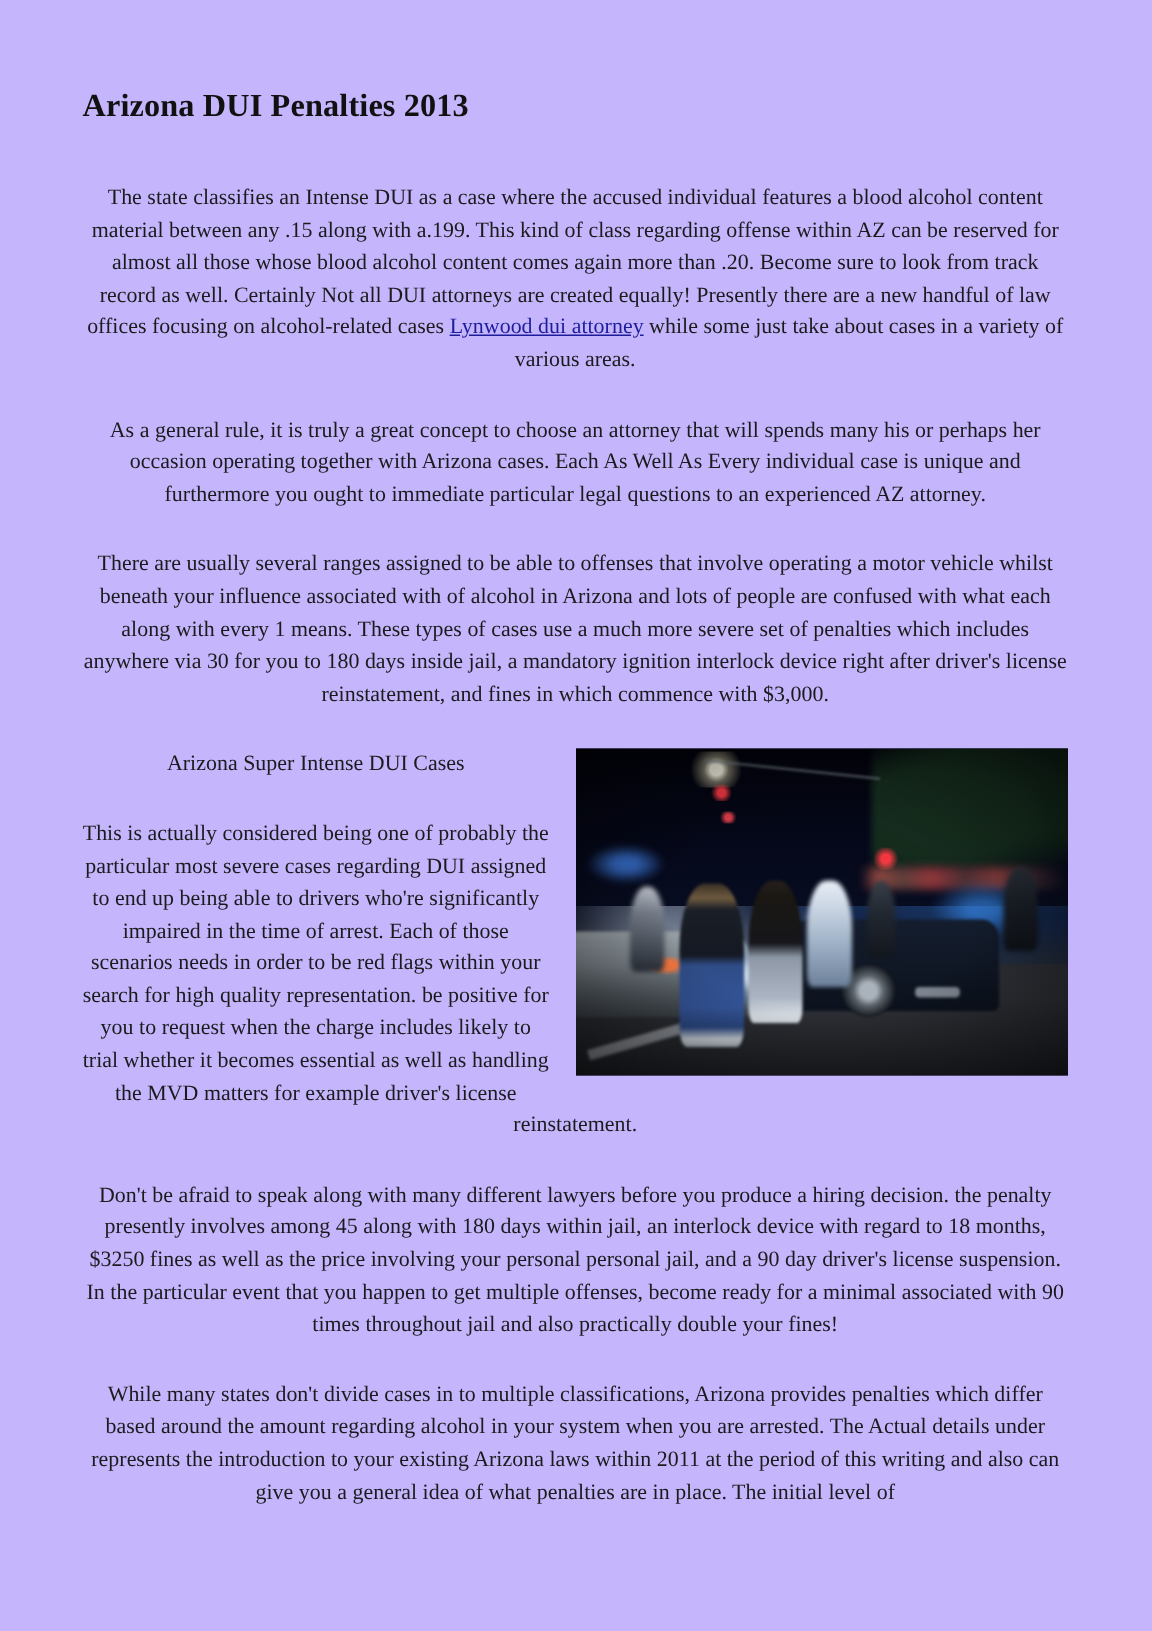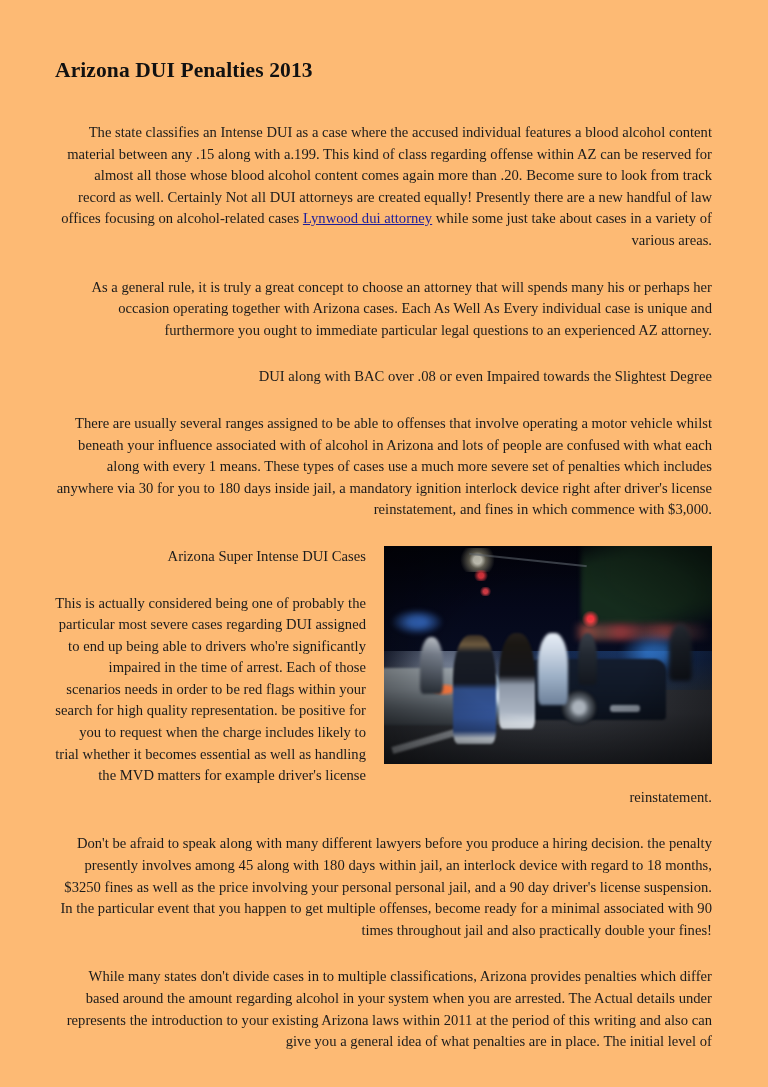--- a/index.html
+++ b/index.html
@@ -12,21 +12,21 @@
     width: 768px;
     height: 1087px;
     overflow: hidden;
     font-family: "Liberation Serif", "DejaVu Serif", serif;
     color: #1a1a1a;
   }
   .page {
     position: relative;
     width: 768px;
     height: 1087px;
-    background: #fdba74;
+    background: #c4b5fd;
     box-sizing: border-box;
     padding: 56px 56px 0 55px;
   }
   h1.doc-title {
     font-family: "Liberation Serif", "DejaVu Serif", serif;
     font-size: 21.5px;
     font-weight: bold;
     letter-spacing: 0.1px;
     margin: 0 0 0 0;
     padding: 0;
@@ -34,21 +34,21 @@
     color: #111111;
   }
   .spacer-after-title { height: 38px; }
 
   p.body-para {
     font-size: 14.6px;
     line-height: 21.6px;
     margin: 0 0 25px 0;
     padding: 0;
     color: #1b1b1b;
-    text-align: right;
+    text-align: center;
     letter-spacing: 0.02px;
   }
 
   a.inline-link {
     color: #1d1d9c;
     text-decoration: underline;
   }
 
   
   .float-figure {
@@ -224,21 +224,20 @@
 <div class="page">
 
   <h1 class="doc-title">Arizona DUI Penalties 2013</h1>
 
   <div class="spacer-after-title"></div>
 
   <p class="body-para"><span>The state classifies an Intense DUI as a case where the accused individual features a blood alcohol content material between any .15 along with a.199. This kind of class regarding offense within AZ can be reserved for almost all those whose blood alcohol content comes again more than .20. Become sure to look from track record as well. Certainly Not all DUI attorneys are created equally! Presently there are a new handful of law offices focusing on alcohol-related cases </span><a class="inline-link" href="#">Lynwood dui attorney</a><span> while some just take about cases in a variety of various areas.</span></p>
 
   <p class="body-para">As a general rule, it is truly a great concept to choose an attorney that will spends many his or perhaps her occasion operating together with Arizona cases. Each As Well As Every individual case is unique and furthermore you ought to immediate particular legal questions to an experienced AZ attorney.</p>
 
-  <p class="body-para">DUI along with BAC over .08 or even Impaired towards the Slightest Degree</p>
 
   <p class="body-para">There are usually several ranges assigned to be able to offenses that involve operating a motor vehicle whilst beneath your influence associated with of alcohol in Arizona and lots of people are confused with what each along with every 1 means. These types of cases use a much more severe set of penalties which includes anywhere via 30 for you to 180 days inside jail, a mandatory ignition interlock device right after driver's license reinstatement, and fines in which commence with $3,000.</p>
 
   <div class="clearfix">
 
     <figure class="float-figure">
       <div class="photo">
         <div class="sky"></div>
         <div class="tree"></div>
         <div class="lamp"></div>

